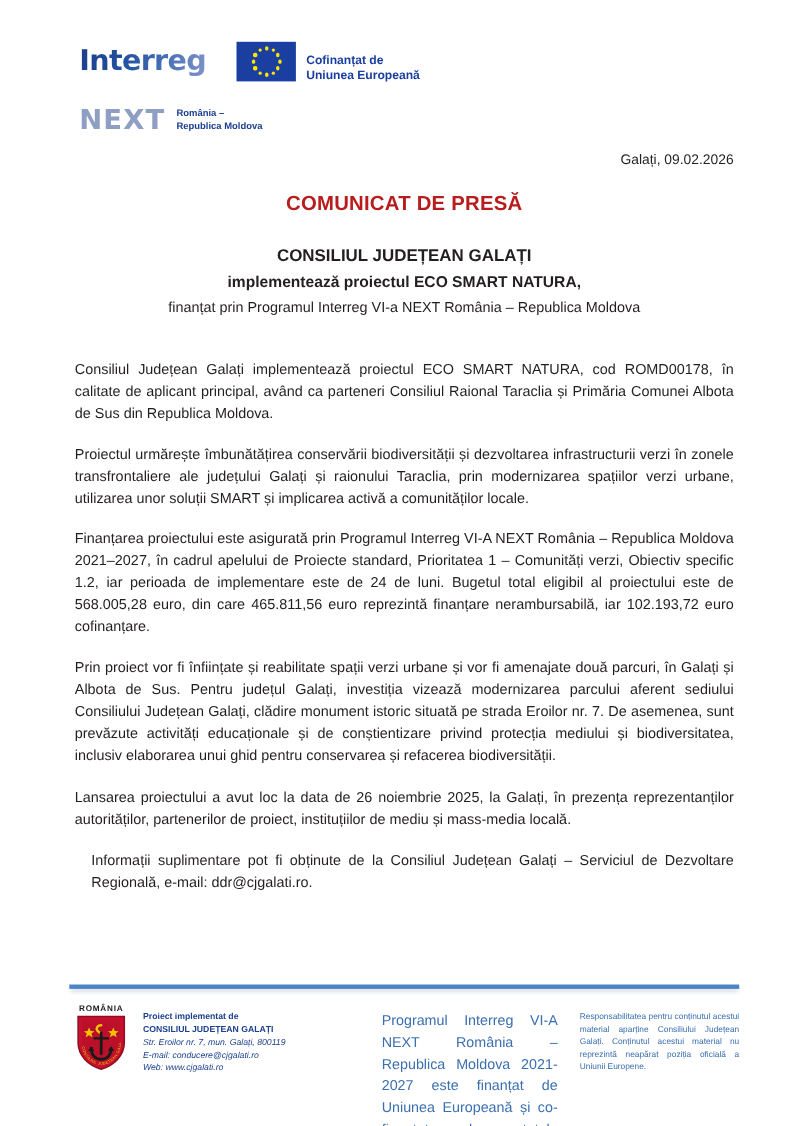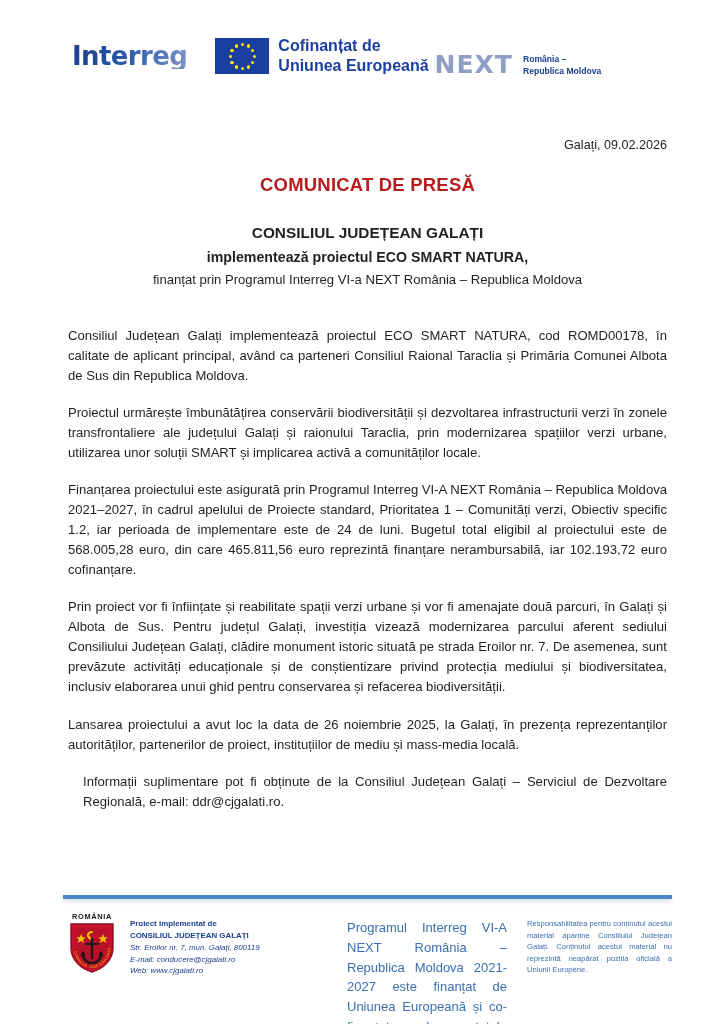--- a/index.html
+++ b/index.html
@@ -19,22 +19,22 @@
     color: #231f20;
     box-sizing: border-box;
   }
 
   
   .header-logos {
     position: absolute;
     left: 72px;
     top: 36px;
     display: flex;
-    flex-direction: row;
-    gap: 6px;
+    flex-direction: column;
+    gap: 18px;
   }
   .logo-row-top {
     display: flex;
     align-items: center;
     gap: 28px;
   }
   .interreg-word {
     font-family: "DejaVu Sans", sans-serif;
     font-weight: bold;
     font-size: 26px;
@@ -60,29 +60,30 @@
   }
   .eu-star {
     position: absolute;
     width: 3.4px;
     height: 3.4px;
     background: #ffe800;
     border-radius: 50%;
   }
   .eu-caption {
     font-family: "Liberation Sans", sans-serif;
-    font-size: 16px;
+    font-size: 11px;
     font-weight: bold;
     line-height: 1.28;
     color: #1b3fa0;
     white-space: pre-line;
+    margin-top: 12px;
   }
   .logo-row-bottom {
     display: flex;
-    align-items: flex-end;
+    align-items: center;
     gap: 10px;
     margin-top: 2px;
   }
   .next-word {
     font-family: "DejaVu Sans", sans-serif;
     font-weight: bold;
     font-size: 25px;
     letter-spacing: 1px;
     line-height: 1;
     color: #8f9fc4;

